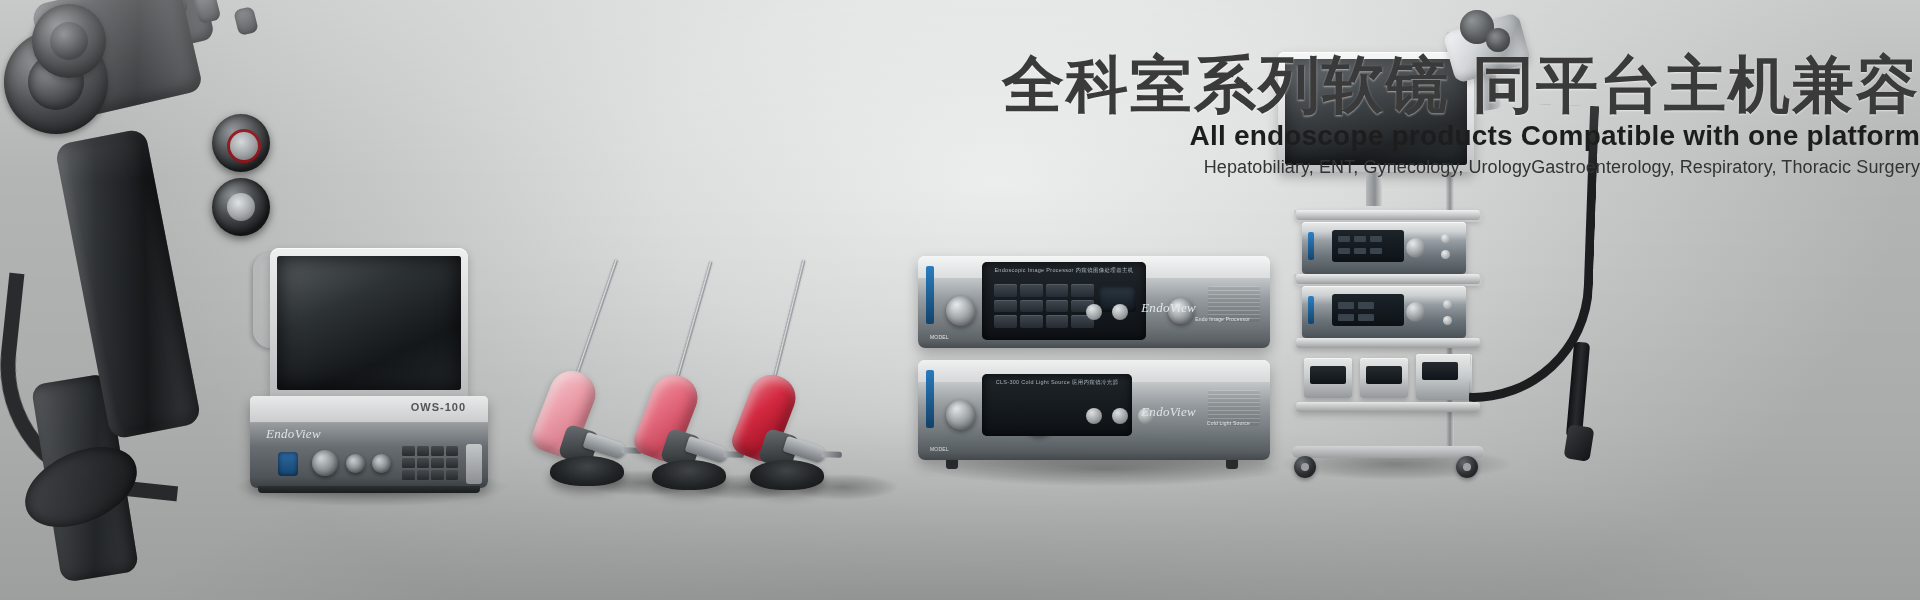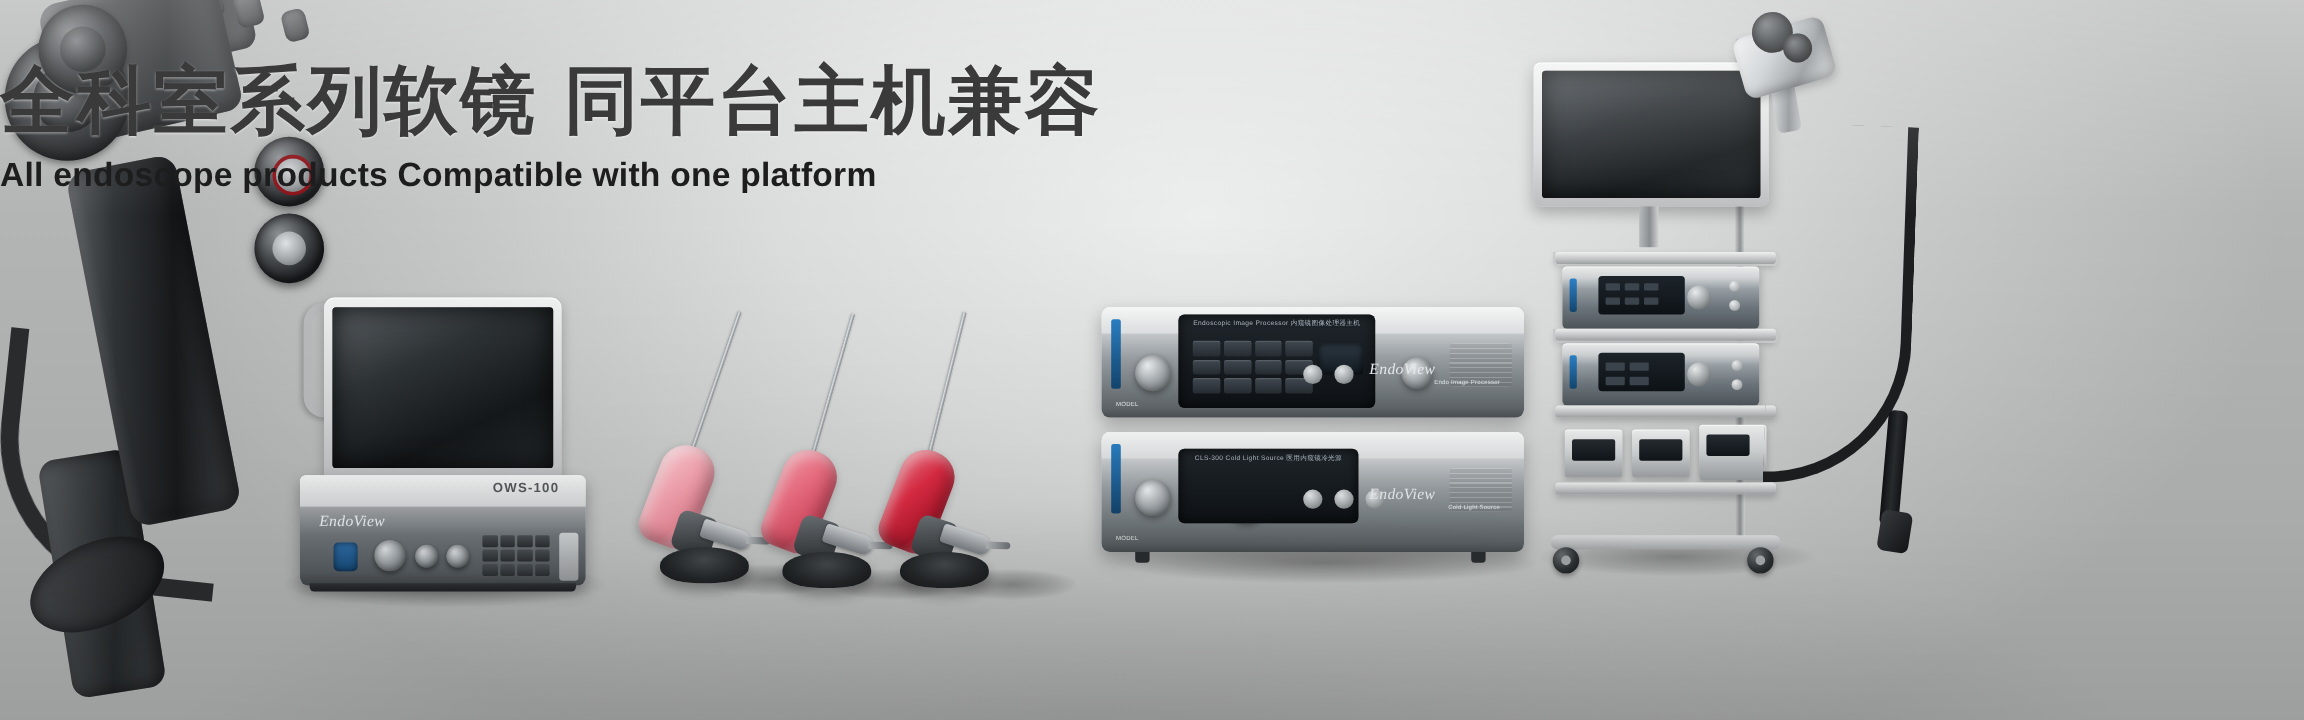--- a/index.html
+++ b/index.html
@@ -20,30 +20,30 @@
   .vignette {
     position:absolute; inset:0;
     background:
       linear-gradient(180deg, rgba(255,255,255,0.28) 0%, rgba(255,255,255,0) 30%, rgba(0,0,0,0.05) 72%, rgba(0,0,0,0.12) 100%),
       radial-gradient(ellipse 1200px 340px at 50% 108%, rgba(0,0,0,0.16), rgba(0,0,0,0) 70%);
     pointer-events:none;
   }
 
   
   .text-block {
-    position:absolute; left:0; top:52px; width:1920px; text-align:left; z-index:40;
+    position:absolute; left:0; top:52px; width:1920px; text-align:right; z-index:40;
   }
   .headline {
     font-size:62px; font-weight:700; color:#3a3a3a; letter-spacing:2px;
     line-height:1.06; text-shadow:0 1px 2px rgba(255,255,255,0.55);
     white-space:nowrap;
   }
   .headline .gap { display:inline-block; width:22px; }
   .subhead {
-    margin-top:12px; font-size:28px; font-weight:700; color:#1d1d1d;
+    margin-top:2px; font-size:28px; font-weight:700; color:#1d1d1d;
     letter-spacing:0.2px; white-space:nowrap;
   }
   .spec-cn {
     margin-top:26px; font-size:19px; color:#333; letter-spacing:0.6px; white-space:nowrap;
   }
   .spec-en {
     margin-top:5px; font-size:18px; color:#333; letter-spacing:0.1px; white-space:nowrap;
   }
 
   
@@ -655,15 +655,16 @@
     <div class="sa-knob sak-2"></div>
   </div>
 
   <div class="vignette"></div>
 
   <div class="text-block">
     <div class="headline">
       <span>全科室系列软镜</span><span class="gap"></span><span>同平台主机兼容</span>
     </div>
     <div class="subhead">All endoscope products Compatible with one platform</div>
+    <div class="spec-en">Hepatobiliary, ENT, Gynecology, UrologyGastroenterology, Respiratory, Thoracic Surgery</div>
   </div>
 
 </div>
 
 </body></html>

